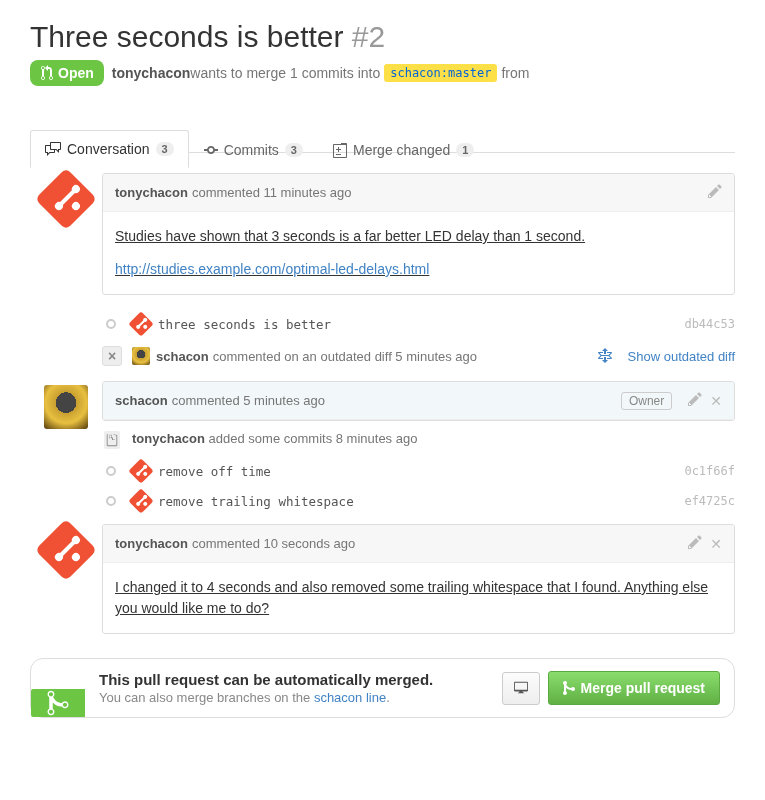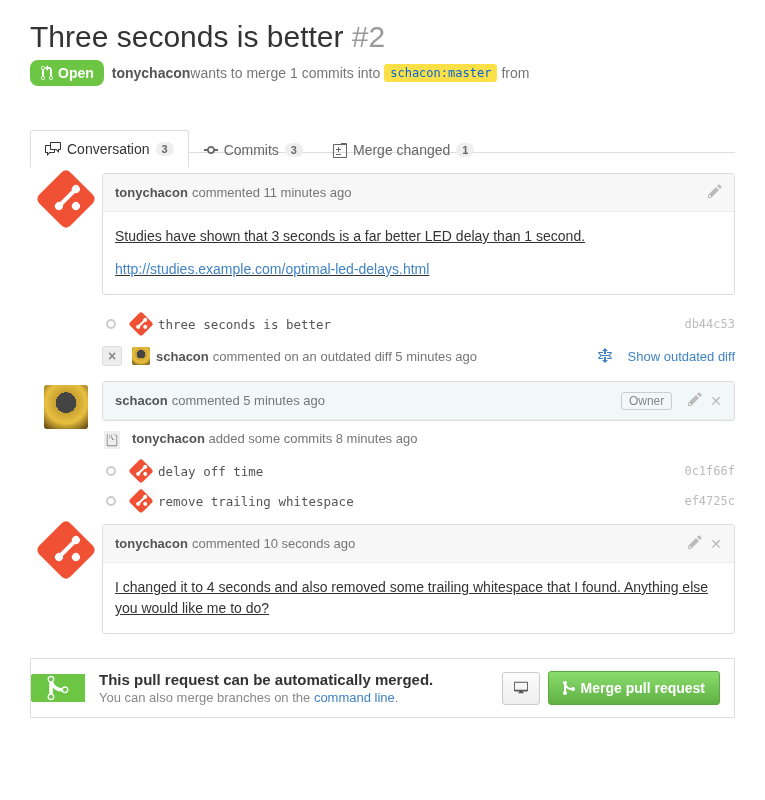--- a/index.html
+++ b/index.html
@@ -40,21 +40,21 @@
   .action-icon { color: #bbb; cursor: pointer; margin-left: 8px; font-size: 14px; }
   .event-row { padding: 6px 0 6px 30px; font-size: 13px; color: #767676; display: flex; align-items: center; position: relative; }
   .event-row .dot { position: absolute; left: 4px; width: 10px; height: 10px; border: 2px solid #ccc; background: #fff; border-radius: 50%; }
   .commit-msg { font-family: SFMono-Regular, Consolas, monospace; font-size: 12.5px; color: #555; }
   .sha { margin-left: auto; font-family: SFMono-Regular, Consolas, monospace; font-size: 12px; color: #bbb; }
   .outdated-row { padding: 8px 0 8px 30px; font-size: 13px; color: #767676; display: flex; align-items: center; position: relative; }
   .outdated-row .x-badge { position: absolute; left: 0px; width: 20px; height: 20px; background: #eee; border: 1px solid #ddd; border-radius: 3px; display:flex; align-items:center; justify-content:center; color:#888; font-weight:bold; font-size:14px; }
   .show-link { color: #4183c4; cursor: pointer; margin-left: auto; display: flex; align-items: flex-end; gap: 16px; font-size: 13px; }
   .push-row { padding: 10px 0 10px 30px; font-size: 13px; color: #767676; position: relative; }
   .push-row .push-icon { position: absolute; left: 2px; width: 16px; height: 18px; background: #eee; border-radius: 2px; display:flex; align-items:center; justify-content:center; color:#888; }
-  .merge-bar { display: flex; align-items: center; margin-top: 24px; border: 1px solid #ddd; border-radius: 1px; }
+  .merge-bar { display: flex; align-items: flex-end; margin-top: 24px; border: 1px solid #ddd; border-radius: 13px; }
   .merge-icon-box { width: 54px; background: #6cc644; display: flex; align-items: center; justify-content: center; border-radius: 2px 0 0 2px; }
   .merge-content { flex: 1; padding: 12px 14px; }
   .merge-content h3 { font-size: 15px; font-weight: 700; color: #333; margin-bottom: 2px; }
   .merge-content p { font-size: 13px; color: #888; }
   .merge-content a { color: #4183c4; text-decoration: none; }
   .merge-actions { display: flex; align-items: center; padding: 12px 14px; gap: 8px; }
   .btn-gray { border: 1px solid #ccc; background: linear-gradient(#fcfcfc,#eee); padding: 7px 10px; border-radius: 3px; cursor: pointer; color: #555; }
   .btn-green { border: 1px solid #5ca941; background: linear-gradient(#8add6d,#60b044); color: #fff; font-weight: 600; padding: 8px 14px; border-radius: 3px; cursor: pointer; display: flex; align-items: center; gap: 6px; font-size: 14px; }
   svg.oct { fill: currentColor; }
 </style>
@@ -174,21 +174,21 @@
               <path d="M4 3H3V2h1v1zm0 3V4H3v2h1zm2-3H5V2h1v1zm0 3V4H5v2h1zm6-3.5V14c0 .55-.45 1-1 1H1c-.55 0-1-.45-1-1V2c0-.55.45-1 1-1h6.5L12 2.5zm-1 .5L7 1H1v13h10V3zM8 7h1v1H6V5h1v2l1 1z"></path>
             </svg>
         </span>
         <b style="color:#555">tonychacon</b>
         <span> added some commits 8 minutes ago</span>
       </div>
 
       <div class="event-row">
         <span class="dot"></span>
         <span class="git-small"></span>
-        <span class="commit-msg">delay off time</span>
+        <span class="commit-msg">remove off time</span>
         <span class="sha">0c1f66f</span>
       </div>
       <div class="event-row">
         <span class="dot"></span>
         <span class="git-small"></span>
         <span class="commit-msg">remove trailing whitespace</span>
         <span class="sha">ef4725c</span>
       </div>
     </div>
   </div>
@@ -219,21 +219,21 @@
 
 <div class="merge-bar">
   <div class="merge-icon-box">
     <svg class="oct" width="24" height="28" viewBox="0 0 12 16" style="color:#fff">
         <path d="M10 7c-.73 0-1.38.41-1.73 1.02V8C7.22 7.98 6 7.64 5.14 6.98c-.75-.58-1.5-1.61-1.89-2.44A1.993 1.993 0 0 0 2 .99C.89.99 0 1.89 0 3a2 2 0 0 0 1 1.72v6.56c-.59.35-1 .99-1 1.72 0 1.11.89 2 2 2a1.993 1.993 0 0 0 1-3.72V7.67c.67.7 1.44 1.27 2.3 1.69.86.42 2.03.63 2.97.64v-.02c.36.61 1 1.02 1.73 1.02 1.11 0 2-.89 2-2 0-1.11-.89-2-2-2zm-6.8 6c0 .66-.55 1.2-1.2 1.2-.65 0-1.2-.55-1.2-1.2 0-.65.55-1.2 1.2-1.2.65 0 1.2.55 1.2 1.2zM2 4.2C1.34 4.2.8 3.65.8 3c0-.65.55-1.2 1.2-1.2.65 0 1.2.55 1.2 1.2 0 .65-.55 1.2-1.2 1.2zm8 6c-.66 0-1.2-.55-1.2-1.2 0-.65.55-1.2 1.2-1.2.65 0 1.2.55 1.2 1.2 0 .65-.55 1.2-1.2 1.2z"></path>
       </svg>
   </div>
   <div class="merge-content">
     <h3>This pull request can be automatically merged.</h3>
     <p>
-      <span>You can also merge branches on the </span><a href="#">command line</a><span>.</span>
+      <span>You can also merge branches on the </span><a href="#">schacon line</a><span>.</span>
     </p>
   </div>
   <div class="merge-actions">
     <button class="btn-gray">
       <svg class="oct" width="16" height="14" viewBox="0 0 16 16">
           <path d="M15 2H1c-.55 0-1 .45-1 1v9c0 .55.45 1 1 1h5.34c-.25.61-.86 1.39-2.34 2h8c-1.48-.61-2.09-1.39-2.34-2H15c.55 0 1-.45 1-1V3c0-.55-.45-1-1-1zm0 9H1V3h14v8z"></path>
         </svg>
     </button>
     <button class="btn-green">
       <svg class="oct" width="12" height="16" viewBox="0 0 12 16">

